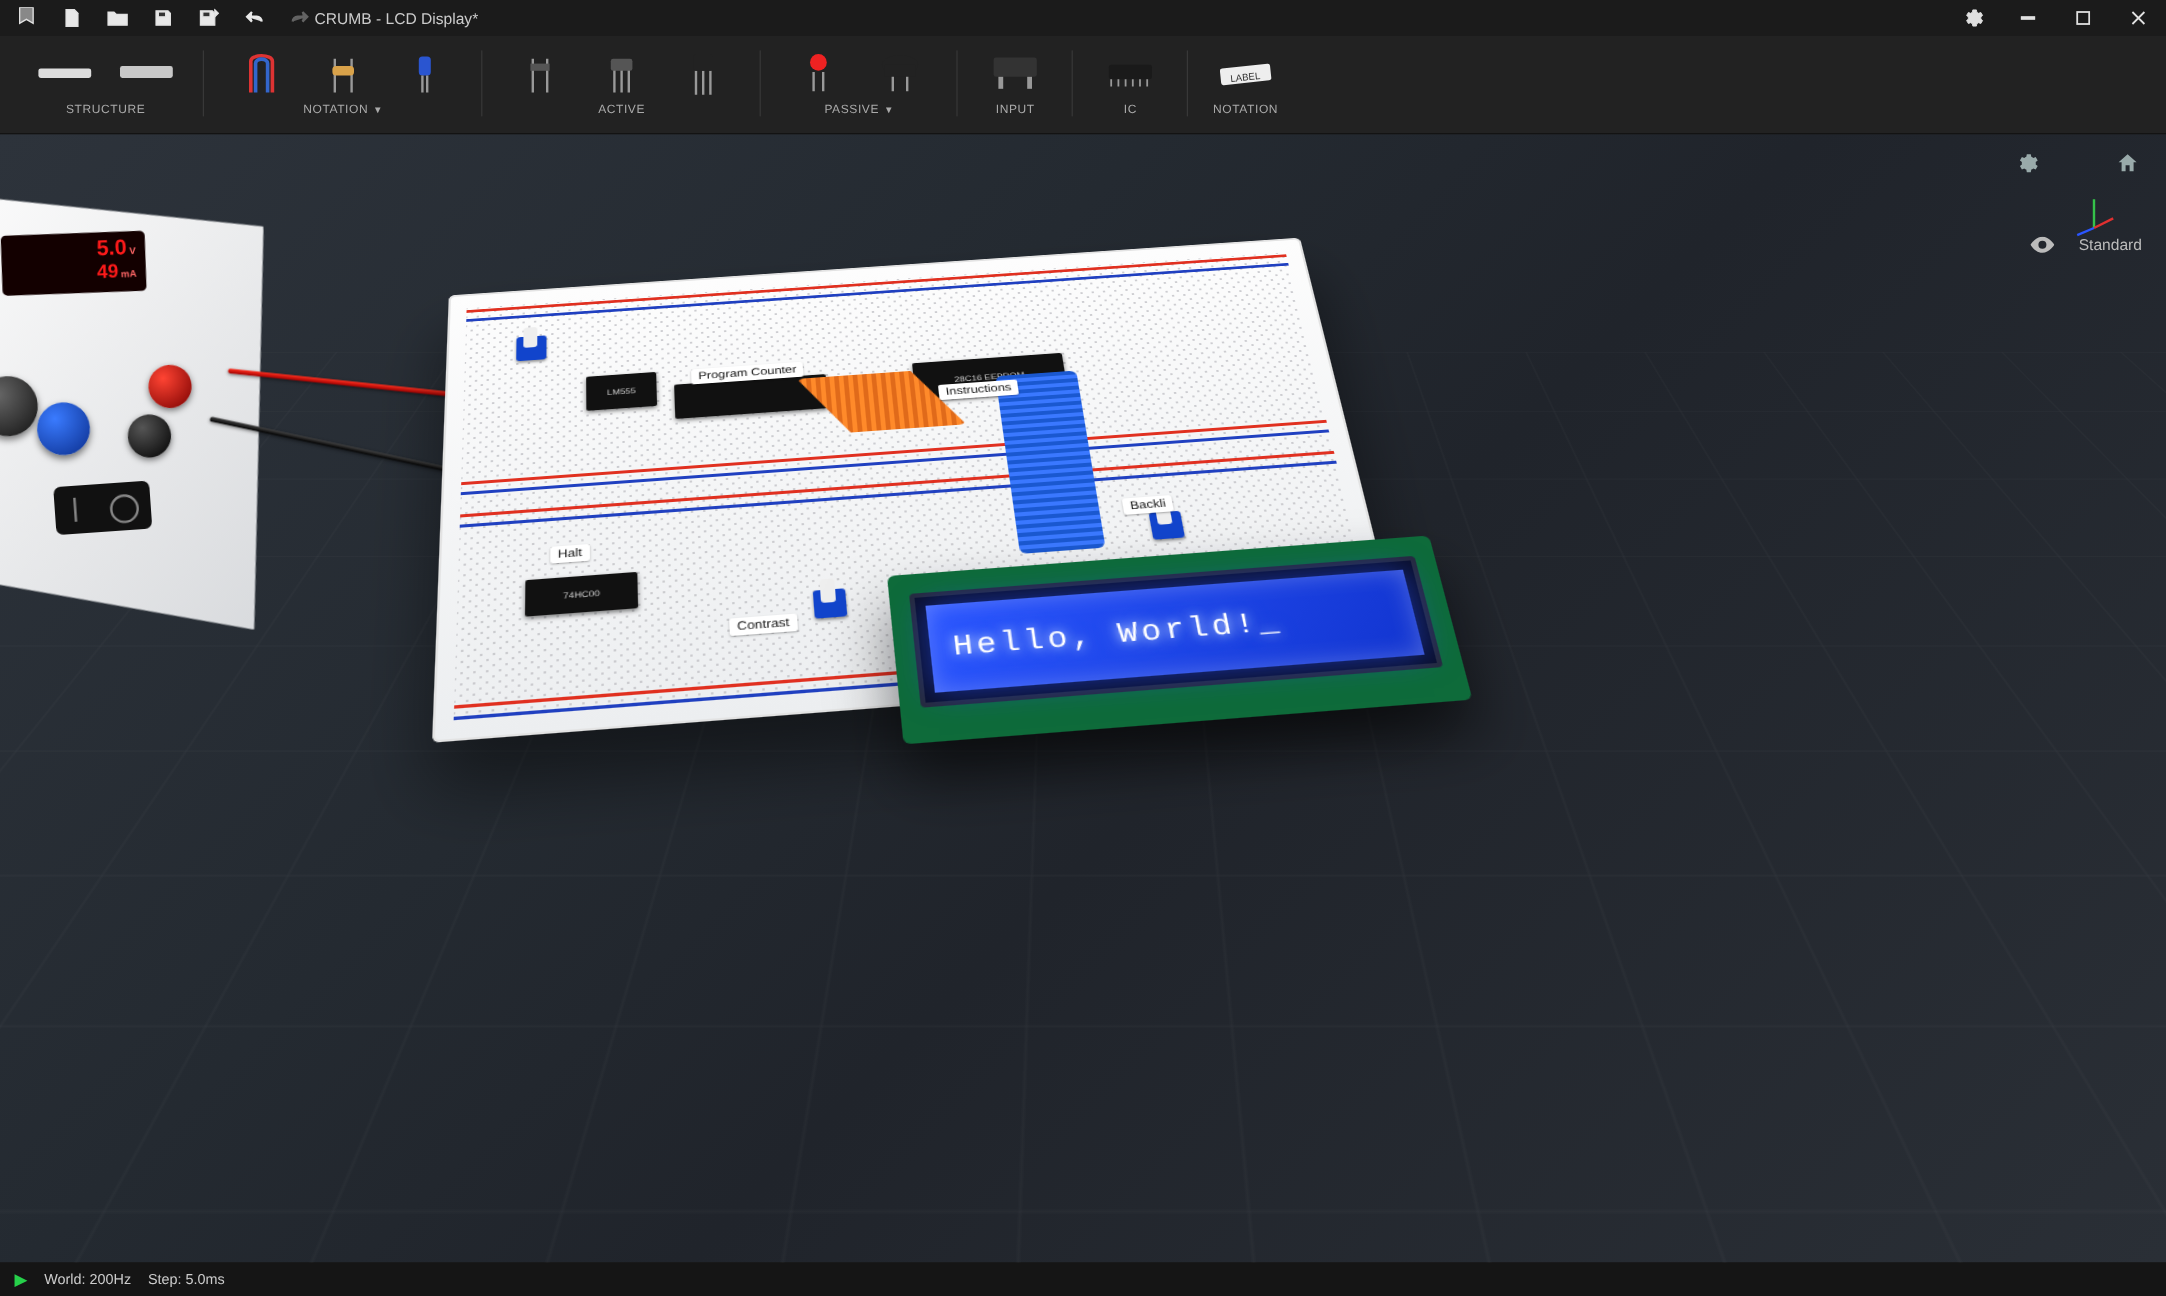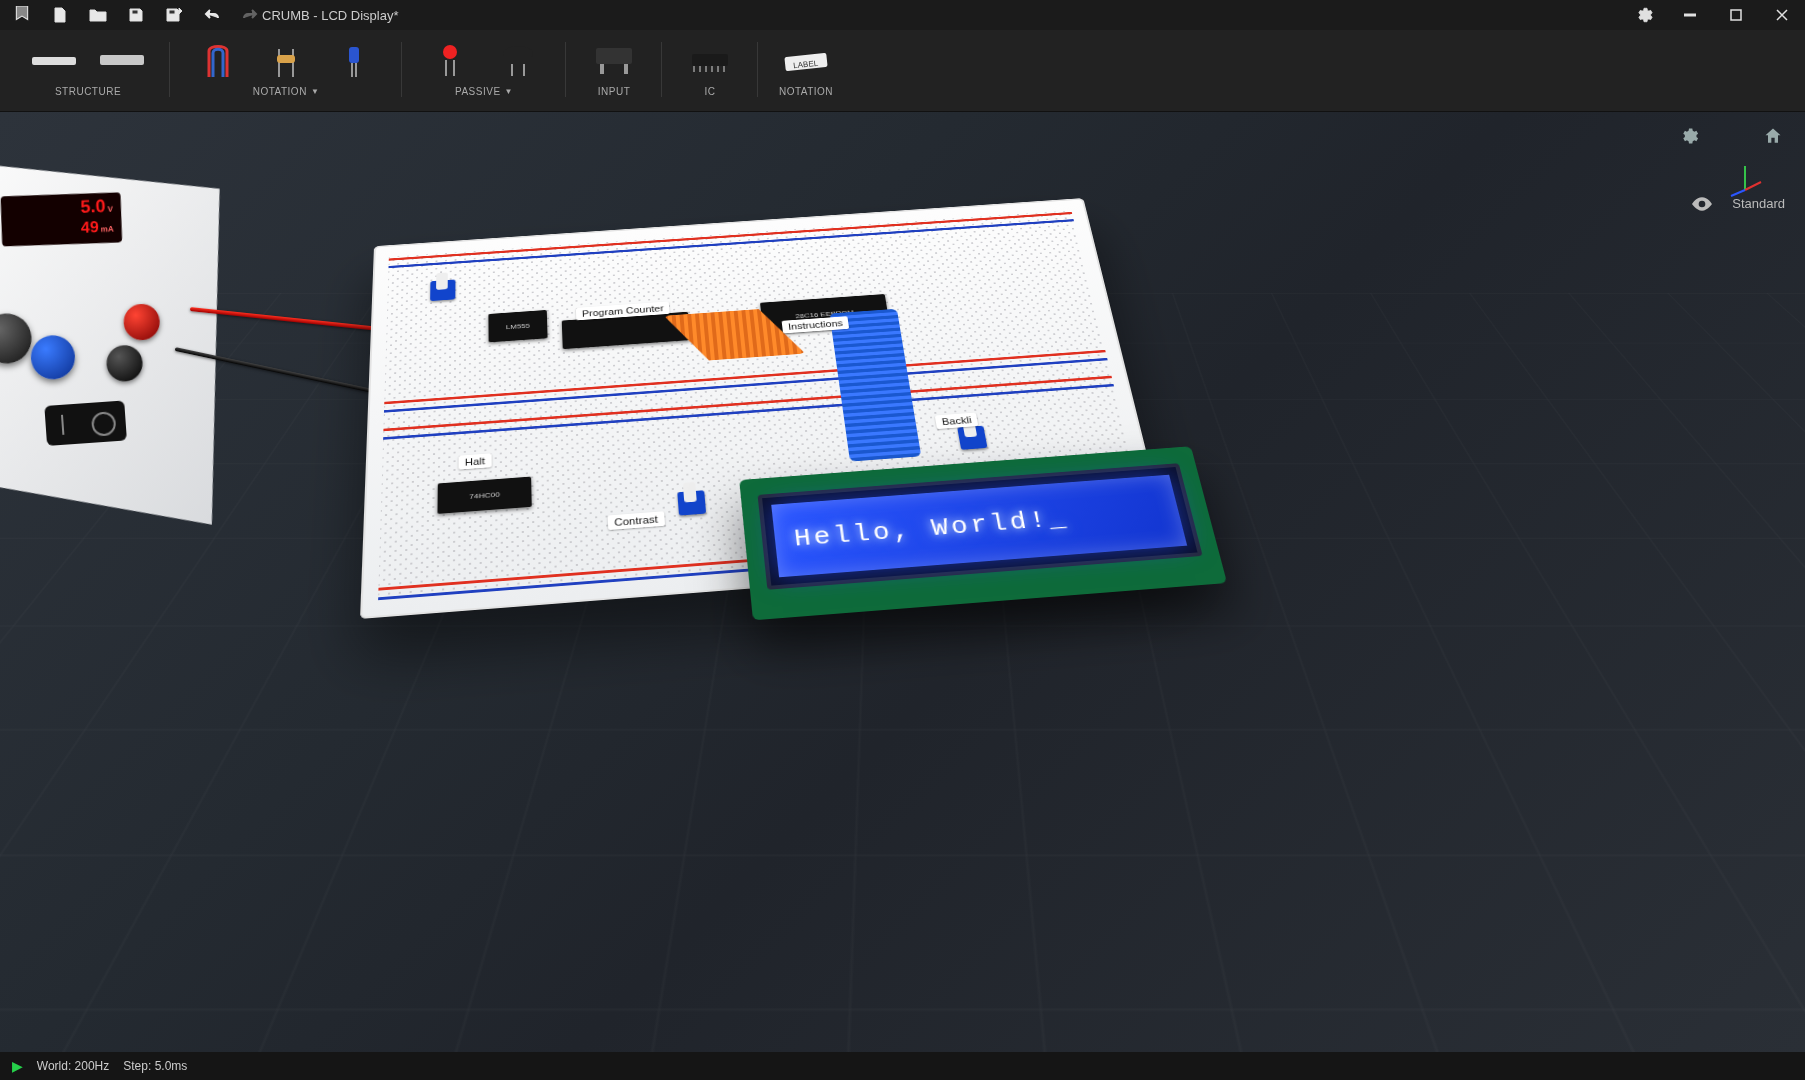--- a/index.html
+++ b/index.html
@@ -302,20 +302,43 @@
             <path d="M9 34V20M13 34V20" stroke="#999" stroke-width="2"></path>
           </svg>
       </span>
     </div>
     <div class="label">
         <span>NOTATION</span>
         <span class="caret">▼</span>
       </div>
   </div>
 
+  <div class="ribgroup">
+    <div class="icons">
+      <span class="compicon">
+        <svg width="24" height="36">
+            <path d="M6 34V6M18 34V6" stroke="#999" stroke-width="2"></path>
+            <rect x="4" y="10" width="16" height="6" fill="#555"></rect>
+          </svg>
+      </span>
+      <span class="compicon">
+        <svg width="24" height="36">
+            <path d="M6 34V14M12 34V14M18 34V14" stroke="#999" stroke-width="2"></path>
+            <rect x="3" y="6" width="18" height="10" rx="2" fill="#555"></rect>
+          </svg>
+      </span>
+      <span class="compicon">
+        <svg width="24" height="40">
+            <path d="M6 38V18M12 38V18M18 38V18" stroke="#999" stroke-width="2"></path>
+            <rect x="4" y="4" width="16" height="14" rx="2" fill="#222"></rect>
+          </svg>
+      </span>
+    </div>
+    <div class="label">ACTIVE</div>
+  </div>
 
   <div class="ribgroup">
     <div class="icons">
       <span class="compicon">
         <svg width="22" height="38">
             <circle cx="11" cy="10" r="7" fill="#e22"></circle>
             <path d="M7 34V18M15 34V18" stroke="#999" stroke-width="2"></path>
           </svg>
       </span>
       <span class="compicon">

